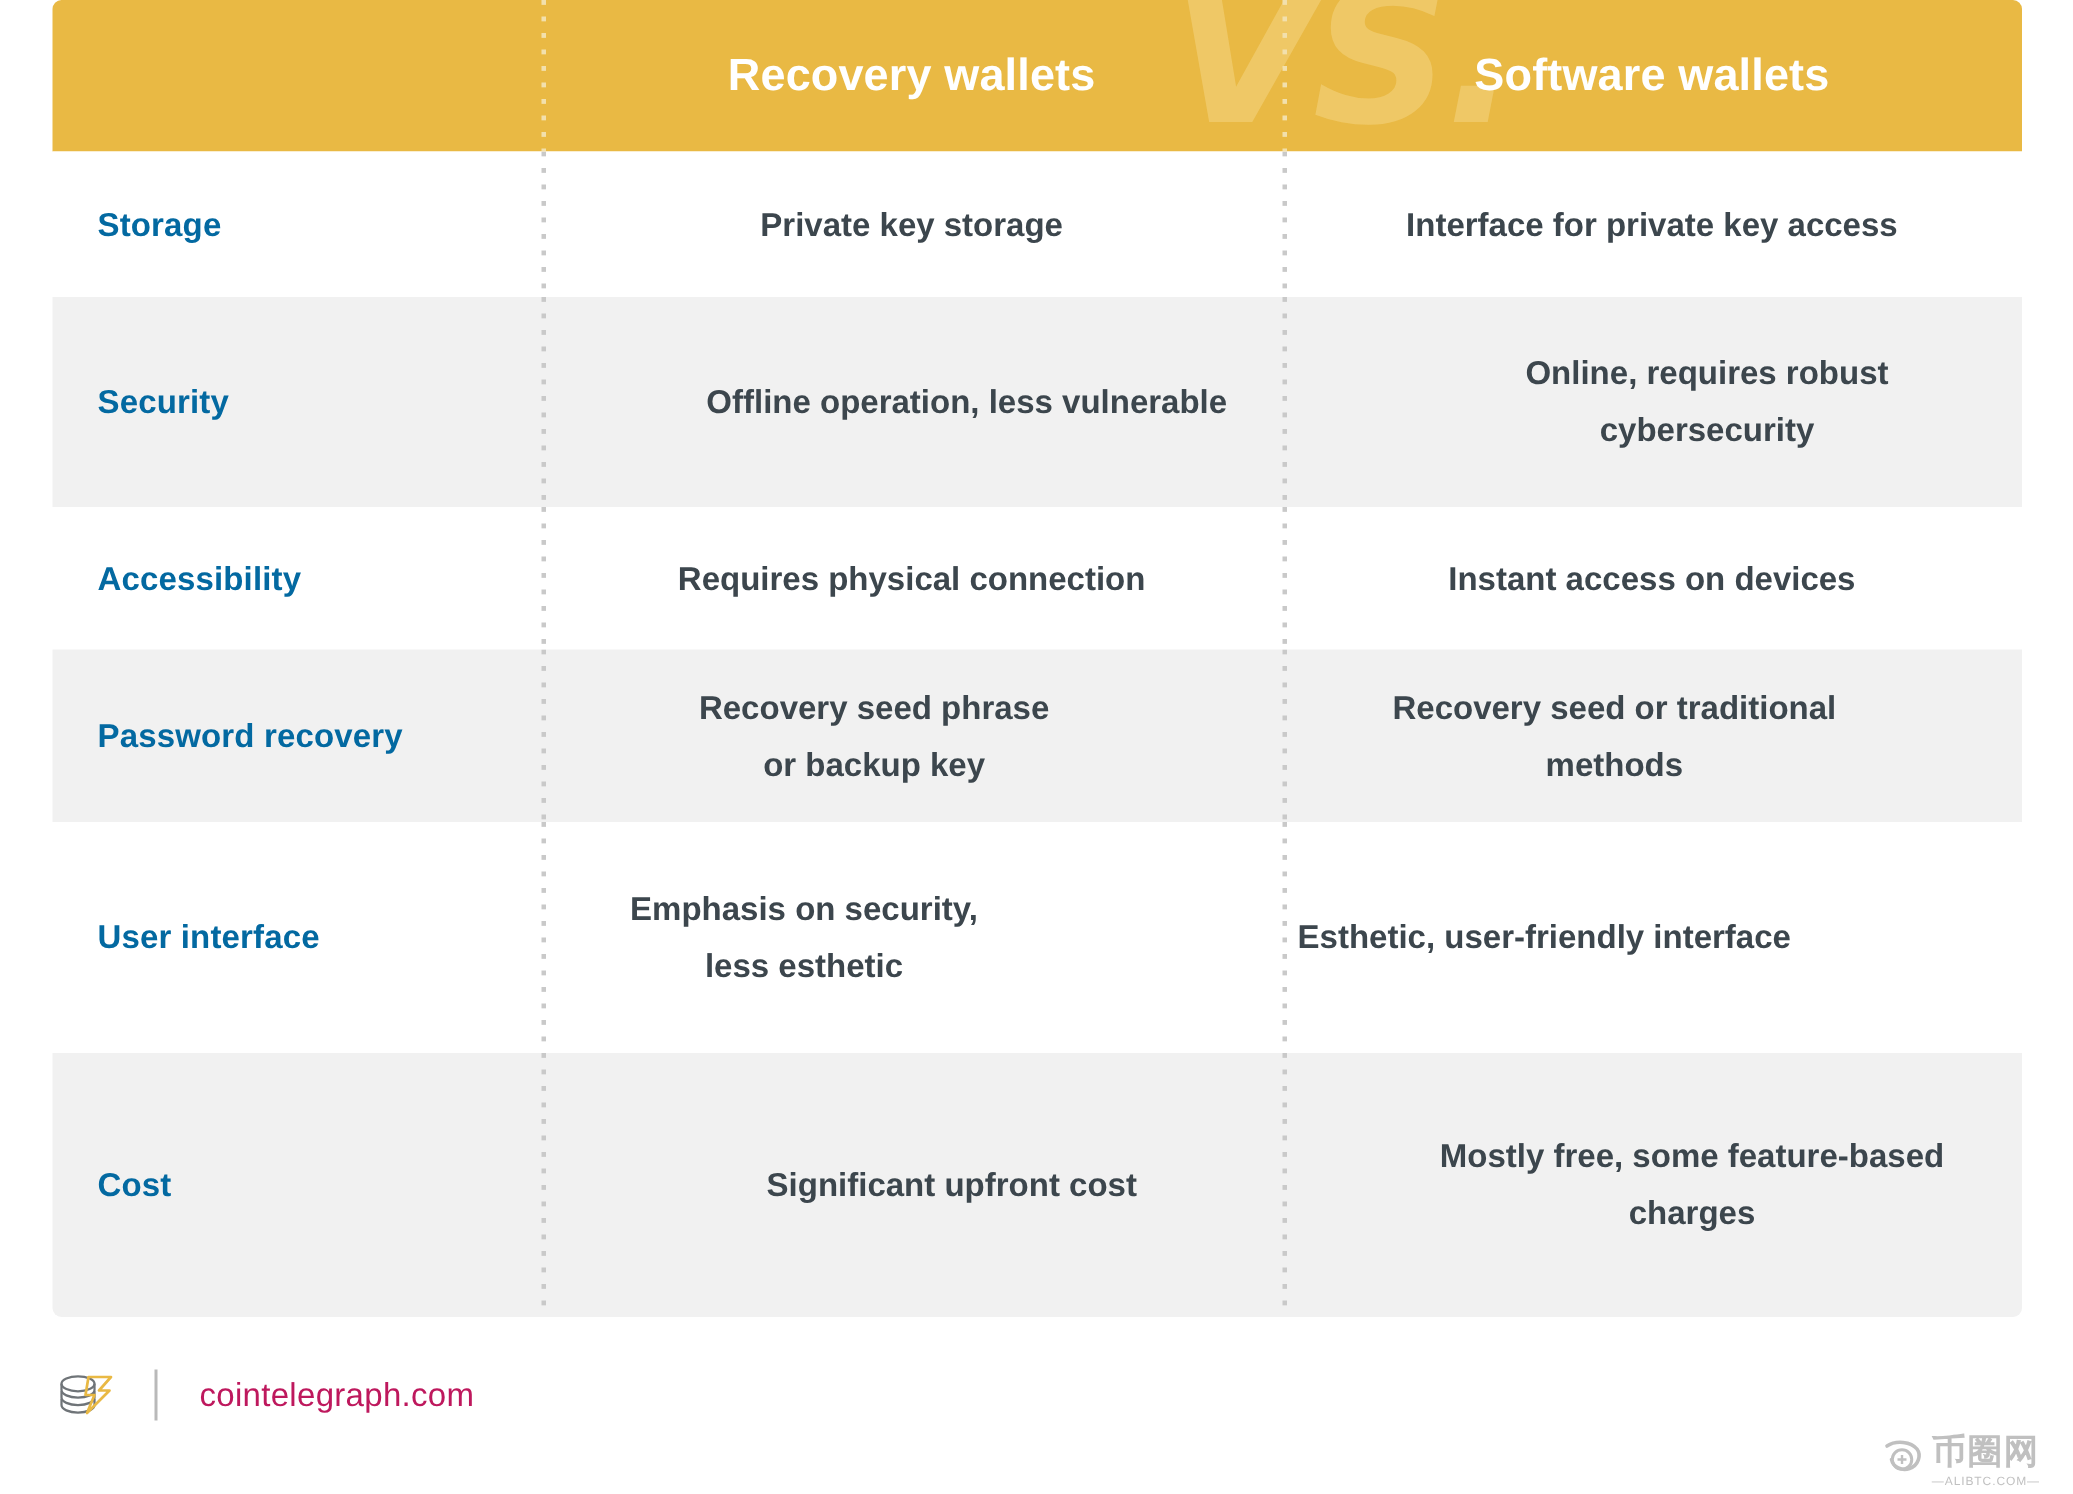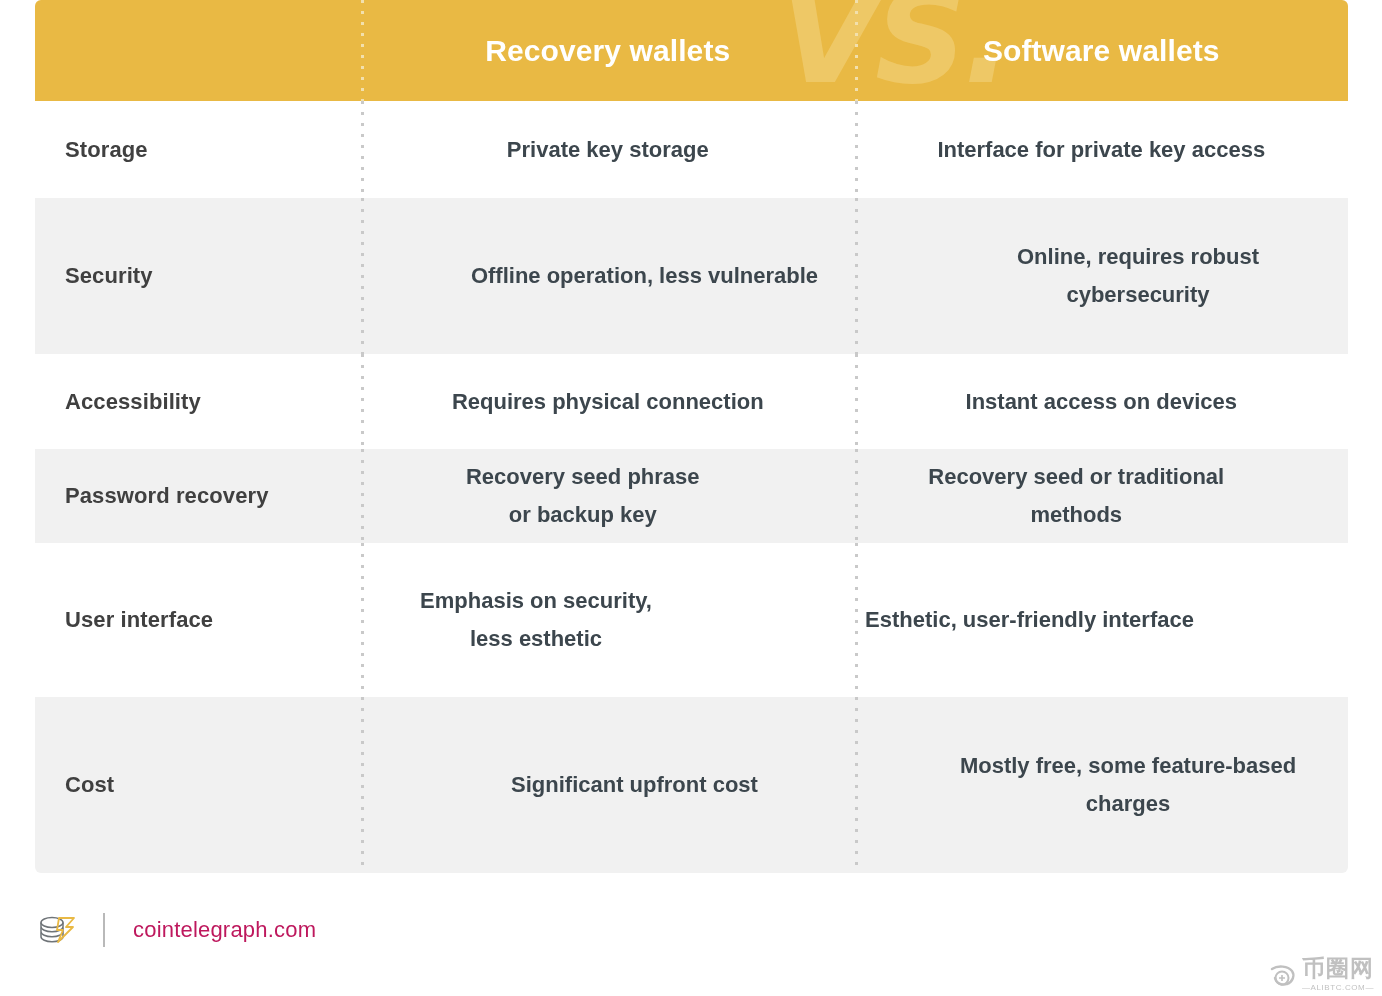--- a/index.html
+++ b/index.html
@@ -77,34 +77,34 @@
   .trow {
     position: relative;
     display: flex;
     align-items: center;
     background: #ffffff;
   }
   .trow.alt {
     background: #f1f1f1;
   }
   .trow.r1 { height: 97px; }
-  .trow.r2 { height: 156px; }
+  .trow.r2 { height: 140px; }
   .trow.r3 { height: 95px; }
-  .trow.r4 { height: 94px; }
+  .trow.r4 { height: 115px; }
   .trow.r5 { height: 154px; }
   .trow.r6 { height: 176px; border-radius: 0 0 6px 6px; }
 
   .td-label {
     width: 326px;
     flex: 0 0 326px;
     padding-left: 30px;
     box-sizing: border-box;
     font-size: 22px;
     font-weight: 700;
-    color: #404040;
+    color: #0369a1;
     letter-spacing: 0.1px;
   }
   .td-cell {
     flex: 1 1 0;
     text-align: center;
     font-size: 22px;
     font-weight: 700;
     color: #3c464d;
     line-height: 1.72;
     padding: 0 36px;
@@ -150,24 +150,24 @@
   }
   .footer-url {
     font-size: 22px;
     color: #be185d;
     letter-spacing: 0.2px;
   }
 
   
   .corner-wm {
     position: absolute;
-    right: 8px;
+    right: 22px;
     bottom: 4px;
     display: flex;
-    align-items: flex-end;
+    align-items: flex-start;
     opacity: 0.62;
   }
   .wm-cn {
     font-family: "DejaVu Sans", sans-serif;
     font-size: 23px;
     font-weight: 700;
     color: #9a9a9a;
     letter-spacing: 1px;
     line-height: 1;
   }

